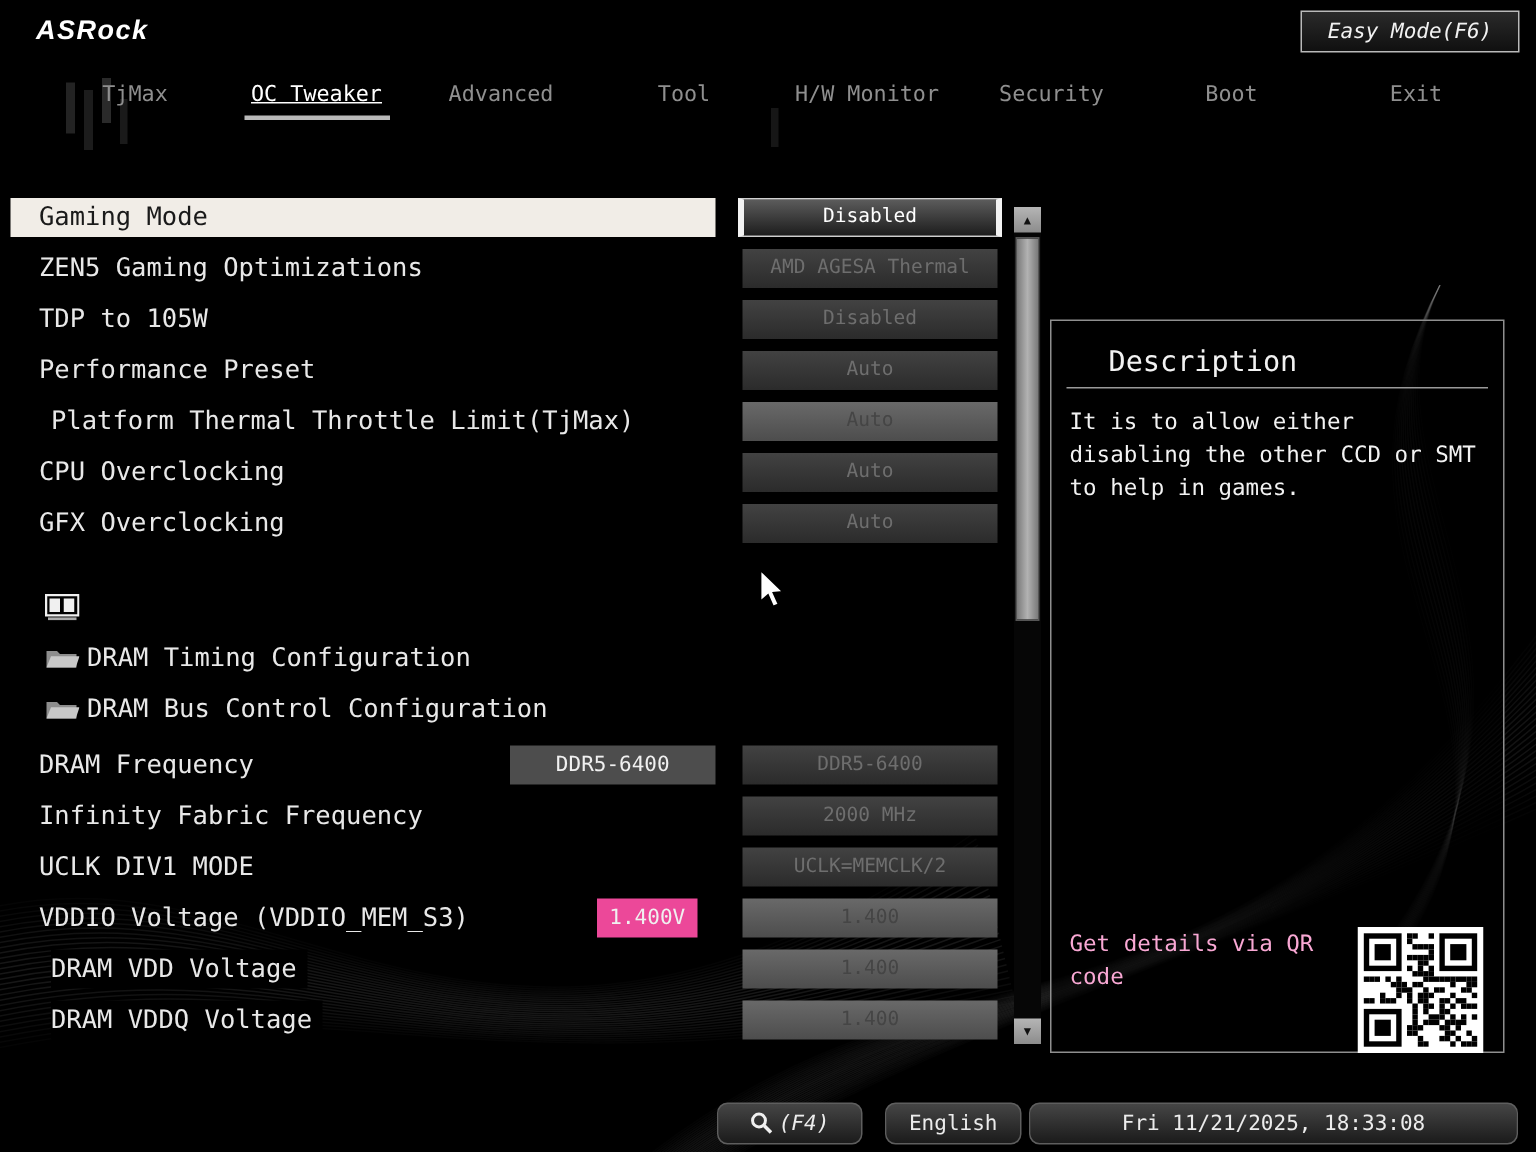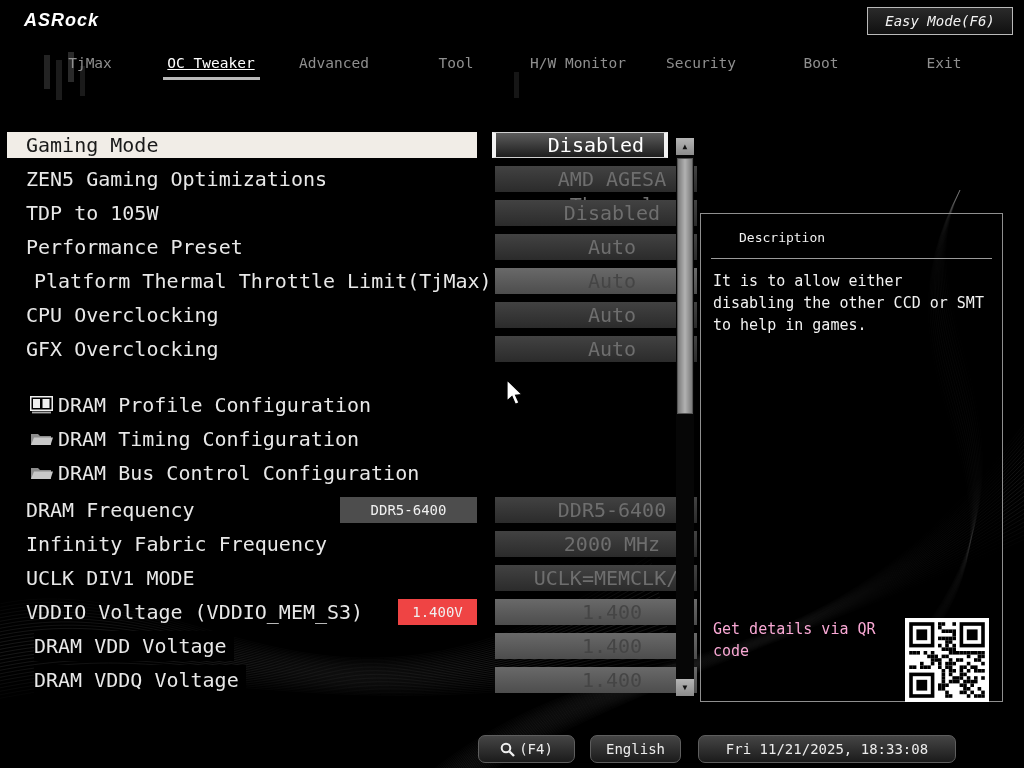--- a/index.html
+++ b/index.html
@@ -15,61 +15,61 @@
         color:#f2f2f2;font-size:14px;text-align:center;line-height:26px;font-style:italic;}
   .tabs{position:absolute;left:0;top:53px;width:1024px;height:30px;}
   .tab{position:absolute;top:2px;transform:translateX(-50%);font-size:14.5px;color:#8f8f8f;cursor:default;}
   .tab.active{color:#ffffff;text-decoration:underline;}
   .tab-underline{position:absolute;left:163px;top:24px;width:97px;height:3px;background:#b9b9b9;}
   .eqbar{position:absolute;background:#232323;}
 
   
   .row{position:absolute;left:0;width:694px;height:26px;}
   .lbl{position:absolute;left:26px;top:50%;transform:translateY(-50%);
-       font-size:20px;color:#e8e8e8;white-space:pre;}
+       font-size:17px;color:#e8e8e8;white-space:pre;}
   .lbl.indent{left:34px;}
   .lbl.sub{left:58px;}
   .lbl.chip{background:#000;padding:3px 7px 3px 0;}
   .hl-bg{position:absolute;left:7px;top:0;width:470px;height:26px;background:#f1ede7;}
   .row.hl .lbl{color:#1a1a1a;}
   .val{position:absolute;left:495px;top:0;width:170px;height:26px;
        background:linear-gradient(#424242,#2b2b2b);color:#6e6e6e;
-       text-align:center;line-height:26px;font-size:20px;padding-left:32px;}
+       text-align:center;line-height:26px;font-size:13px;}
   .val.selected{left:492px;width:176px;box-sizing:border-box;
        background:linear-gradient(#5c5c5c,#1d1d1d);color:#ffffff;
        border-top:1px solid #cfcfcf;border-bottom:1px solid #cfcfcf;
        border-left:4px solid #f2f2f2;border-right:4px solid #f2f2f2;line-height:24px;}
   .val.light{background:linear-gradient(#696969,#4d4d4d);color:#454545;}
   .inline-box{position:absolute;top:0;height:26px;background:#4d4d4d;color:#f0f0f0;
        text-align:center;line-height:26px;font-size:14px;}
   .row-icon{position:absolute;left:30px;top:4px;width:23px;height:18px;}
 
   
   .scrollbar{position:absolute;left:676px;top:138px;width:18px;height:558px;background:#060606;}
   .scroll-btn{position:absolute;left:0;width:18px;height:17px;background:linear-gradient(#b5b5b5,#8c8c8c);
        color:#111;font-size:8px;text-align:center;line-height:17px;}
   .scroll-thumb{position:absolute;left:1px;top:20px;width:16px;height:256px;
        background:linear-gradient(90deg,#7a7a7a,#b2b2b2 50%,#7a7a7a);border:1px solid #555;box-sizing:border-box;}
 
   
   .panel{position:absolute;left:700px;top:213px;width:303px;height:489px;box-sizing:border-box;
        border:1px solid #8f8f8f;background:rgba(0,0,0,0.55);}
-  .panel-title{position:absolute;left:38px;top:16px;font-size:13px;color:#f2f2f2;}
+  .panel-title{position:absolute;left:38px;top:16px;font-size:19px;color:#f2f2f2;}
   .panel-rule{position:absolute;left:10px;right:10px;top:44px;border-top:1px solid #9a9a9a;}
   .panel-body{position:absolute;left:12px;top:56px;width:278px;font-size:15px;line-height:22px;color:#f2f2f2;}
   .qr-caption{position:absolute;left:12px;top:404px;width:190px;font-size:15px;line-height:22px;color:#f9a8d4;}
   .qr{position:absolute;left:204px;top:404px;width:84px;height:84px;}
 
   
   .sbtn{position:absolute;top:735px;height:28px;box-sizing:border-box;border:1px solid #5e5e5e;
        border-radius:7px;background:linear-gradient(#454545,#1b1b1b);
        color:#ececec;font-size:14px;text-align:center;line-height:26px;}
-  #search-btn{left:478px;width:97px;}
+  #search-btn{left:478px;width:97px;font-style:italic;}
   #lang-btn{left:590px;width:91px;}
-  #time-btn{left:686px;width:258px;margin-left:12px;}
+  #time-btn{left:686px;width:326px;}
   .mag{vertical-align:-3px;margin-right:4px;}
 
   .cursor{position:absolute;left:506px;top:379px;pointer-events:none;}
 </style>
 </head>
 <body>
 
 <div id="screen">
   <svg class="deco" id="waves" width="1024" height="768">
       <path d="M -40 615 C 180 535, 310 792, 650 555" fill="none" stroke="#fff" stroke-opacity="0.020"></path>
@@ -197,21 +197,20 @@
 
   <div class="row" style="top:392px">
     <span class="row-icon">
       <svg width="23" height="18" viewBox="0 0 23 18">
         <rect x="0.75" y="0.75" width="21.5" height="13.5" fill="none" stroke="#f0f0f0" stroke-width="1.5"></rect>
         <rect x="3" y="3" width="7" height="9" fill="#f0f0f0"></rect>
         <rect x="12.5" y="3" width="7" height="9" fill="#f0f0f0"></rect>
         <rect x="2" y="15.6" width="19" height="1.8" fill="#aaa"></rect>
       </svg>
     </span>
-    <span class="lbl sub">DRAM Profile Configuration</span>
   </div>
   <div class="row" style="top:426px">
     <span class="row-icon">
       <svg width="23" height="18" viewBox="0 0 23 18">
         <path d="M1 4 L1 15 L21 15 L21 6 L10 6 L8 4 Z" fill="#8d8d8d"></path>
         <path d="M1 15 L4 7.5 L23 7.5 L20.5 15 Z" fill="#c8c8c8"></path>
       </svg>
     </span>
     <span class="lbl sub">DRAM Timing Configuration</span>
   </div>
@@ -233,21 +232,21 @@
   <div class="row" style="top:531px">
     <span class="lbl">Infinity Fabric Frequency</span>
     <div class="val">2000 MHz</div>
   </div>
   <div class="row" style="top:565px">
     <span class="lbl">UCLK DIV1 MODE</span>
     <div class="val">UCLK=MEMCLK/2</div>
   </div>
   <div class="row" style="top:599px">
     <span class="lbl">VDDIO Voltage (VDDIO_MEM_S3)</span>
-    <span class="inline-box" style="left:398px;width:79px;background:#ef4444">1.400V</span>
+    <span class="inline-box" style="left:398px;width:67px;background:#ec4899">1.400V</span>
     <div class="val light">1.400</div>
   </div>
   <div class="row" style="top:633px">
     <span class="lbl indent chip">DRAM VDD Voltage</span>
     <div class="val light">1.400</div>
   </div>
   <div class="row" style="top:667px">
     <span class="lbl indent chip">DRAM VDDQ Voltage</span>
     <div class="val light">1.400</div>
   </div>

